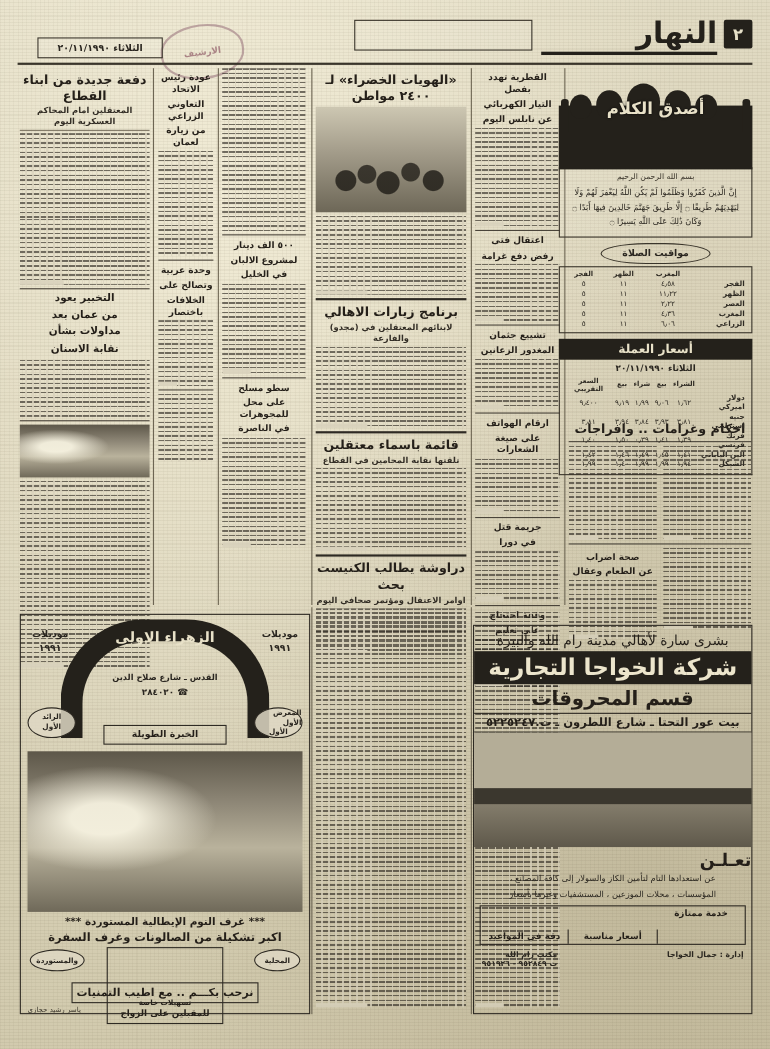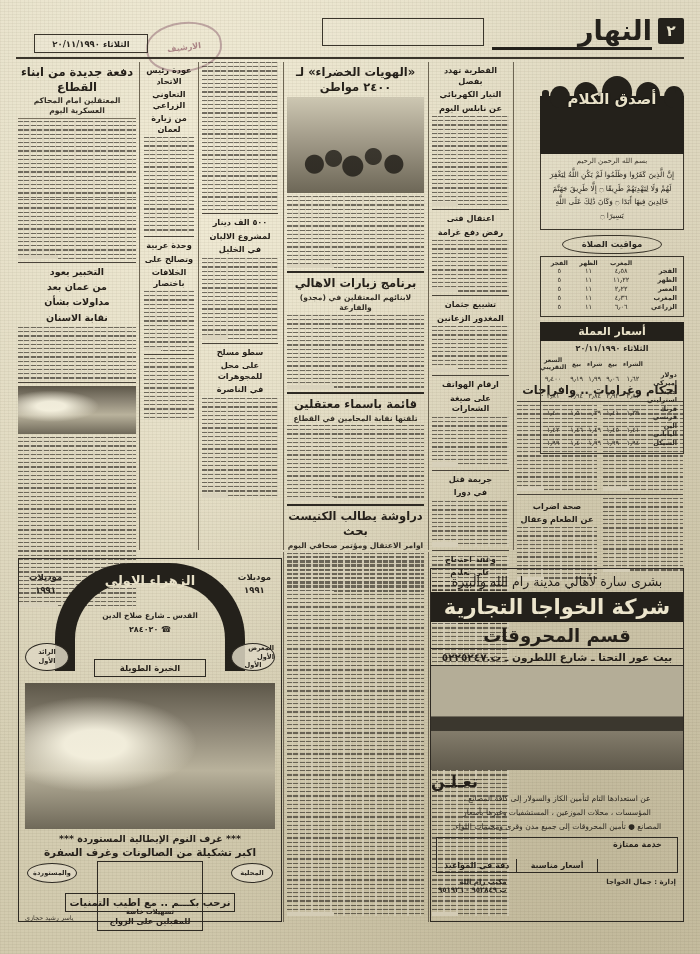--- a/index.html
+++ b/index.html
@@ -177,21 +177,21 @@
     margin:0 auto;border:1.2px solid #2e2a23;text-align:center;font-size:8.5px;font-weight:bold;
     padding:3px 0;color:#241f19;
   }
   .adline{text-align:center;font-weight:bold;color:#241f19;}
 
   #adKhawaja{position:absolute;right:0;top:568px;width:252px;height:352px;border:1.5px solid #2e2a23;}
   .kh1{text-align:center;font-size:12.5px;font-weight:normal;padding:5px 0 3px;color:#241f19;}
   .kh2{background:#24211b;color:#ece5cc;text-align:center;font-size:21px;font-weight:bold;padding:3px 0;}
   .kh3{text-align:center;font-size:18px;font-weight:bold;padding:3px 0 2px;color:#241f19;}
   .kh4{text-align:center;font-size:10.5px;font-weight:bold;padding:2px 0;border-top:1.2px solid #2e2a23;border-bottom:1.2px solid #2e2a23;color:#241f19;}
-  .khTitle{text-align:left;font-size:16px;font-weight:bold;letter-spacing:3px;color:#241f19;padding:2px 0 1px;}
+  .khTitle{text-align:right;font-size:16px;font-weight:bold;letter-spacing:3px;color:#241f19;padding:2px 0 1px;}
   .khBody{font-size:7.6px;line-height:1.6;text-align:center;padding:1px 6px;color:#2b2720;}
   .khStrip{display:flex;border:1.2px solid #2e2a23;margin:3px 5px;}
   .khStrip div{flex:1;text-align:center;font-size:8px;font-weight:bold;padding:2px 0;color:#241f19;}
   .khStrip div + div{border-right:1.2px solid #2e2a23;margin-top:21px;}
   .khFoot{display:flex;justify-content:space-between;padding:2px 7px 0;font-size:7px;font-weight:bold;color:#2b2720;}
 
   .adSign{text-align:left;font-size:6.4px;color:#3a352b;padding:2px 6px 0;}
 </style>
 </head>
 <body>
@@ -328,21 +328,21 @@
         <div class="body j" style="height:74px;"></div>
       </div>
       <div style="flex:1;">
         <div class="hl sm">صحة اضراب</div>
         <div class="hl sm">عن الطعام وعقال</div>
         <div class="body j" style="height:54px;margin-top:2px;"></div>
       </div>
     </div>
   </div>
 
-  <div id="relpanel" style="position:absolute;right:16px;top:62px;width:144px;">
+  <div id="relpanel" style="position:absolute;right:16px;top:62px;width:176px;">
     <div id="mosque">
       <div class="silhouette"></div>
       <div class="dome" style="left:10px;width:20px;height:22px;"></div>
       <div class="dome" style="left:34px;width:24px;height:26px;"></div>
       <div class="dome" style="left:62px;width:30px;height:32px;"></div>
       <div class="dome" style="left:96px;width:24px;height:26px;"></div>
       <div class="dome" style="left:124px;width:20px;height:22px;"></div>
       <div class="min" style="left:2px;height:30px;"></div>
       <div class="min" style="right:2px;height:30px;"></div>
       <div id="relTitle">أصدق الكلام</div>
@@ -502,21 +502,20 @@
 
   <div id="adKhawaja" style="right:16px;">
     <div class="kh1">بشرى سارة لأهالي مدينة رام الله والبيرة</div>
     <div class="kh2">شركة الخواجا التجارية</div>
     <div class="kh3">قسم المحروقات</div>
     <div class="kh4">بيت عور التحتا ـ شارع اللطرون ـ ت.٥٢٢٥٢٤٧</div>
     <div class="photo ph-truck" style="height:104px;"></div>
     <div class="khTitle">تعـلـن</div>
     <div class="khBody">عن استعدادها التام لتأمين الكاز والسولار إلى كافة المصانع ،</div>
     <div class="khBody">المؤسسات ، محلات الموزعين ، المستشفيات وغيرها بأسعار</div>
-    <div class="khBody">المصانع ● تأمين المحروقات إلى جميع مدن وقرى ومخيمات اللواء.</div>
     <div class="khStrip">
       <div>خدمة ممتازة</div>
       <div>أسعار مناسبة</div>
       <div>دقة في المواعيد</div>
     </div>
     <div class="khFoot">
       <div>إدارة : جمال الخواجا</div>
       <div style="text-align:right;">
         <div>مكتب رام الله</div>
         <div>ت ٩٥٢٨٤٩ - ٩٥١٩٢٦</div>

